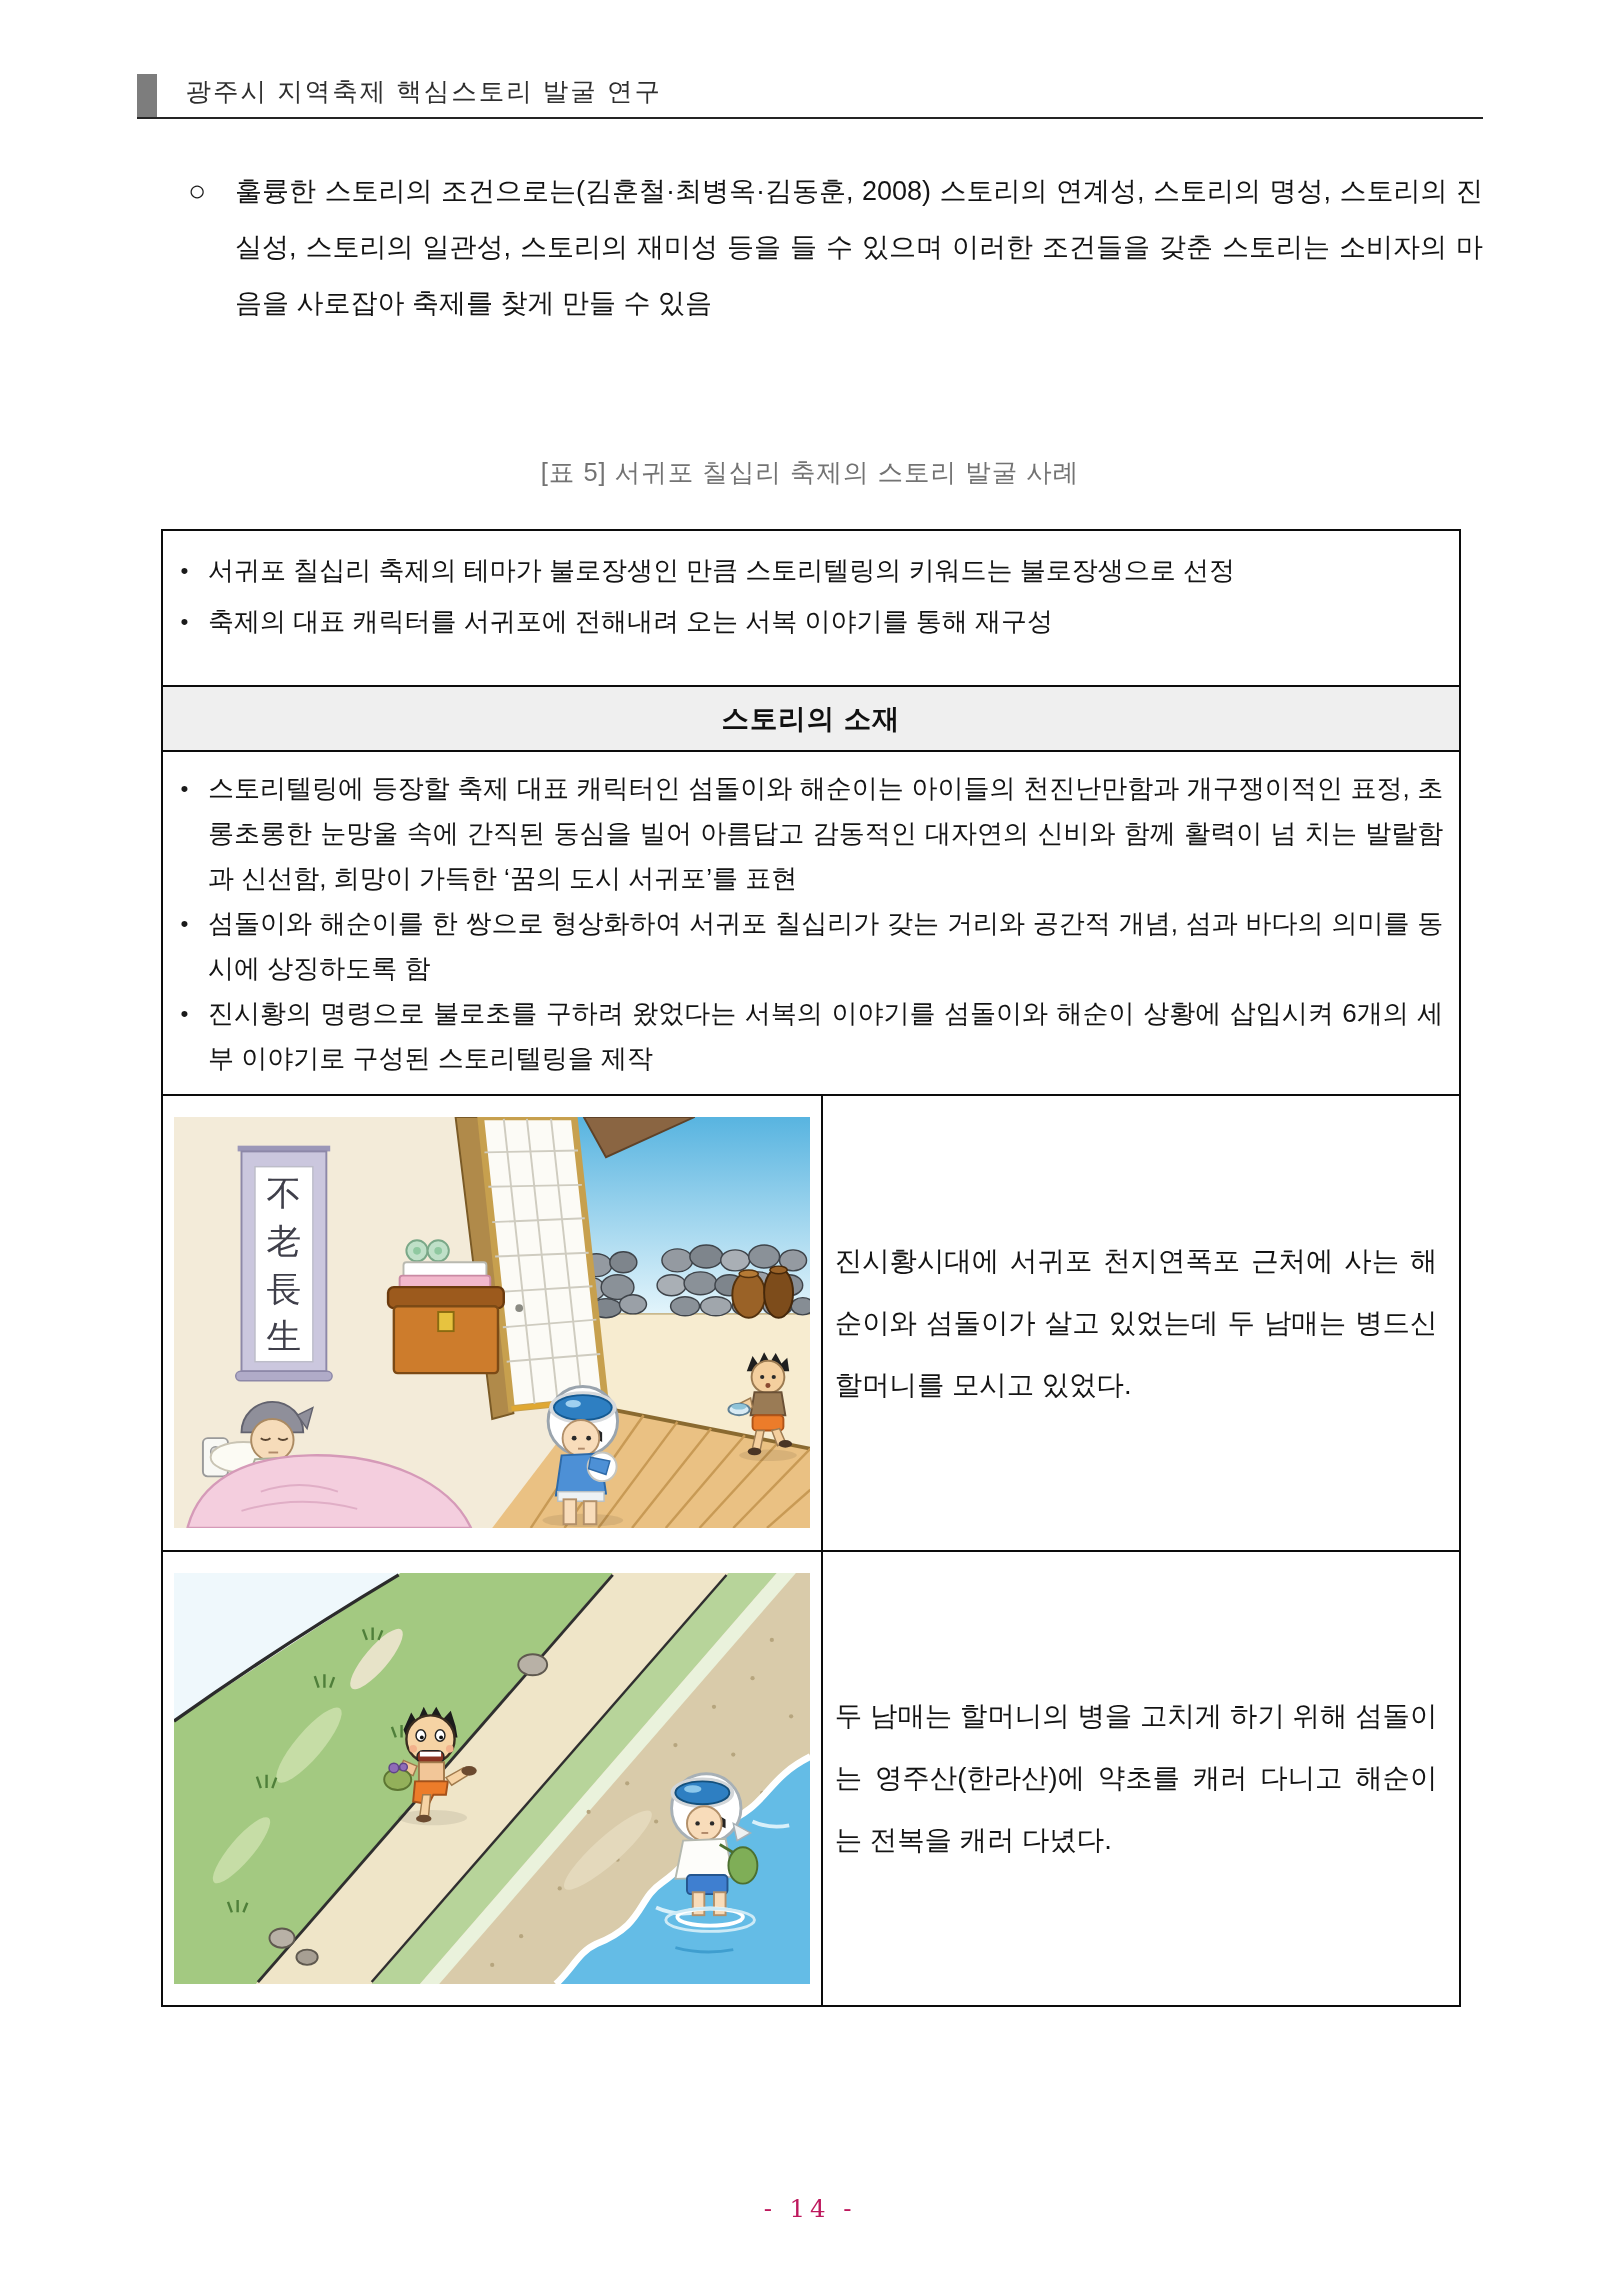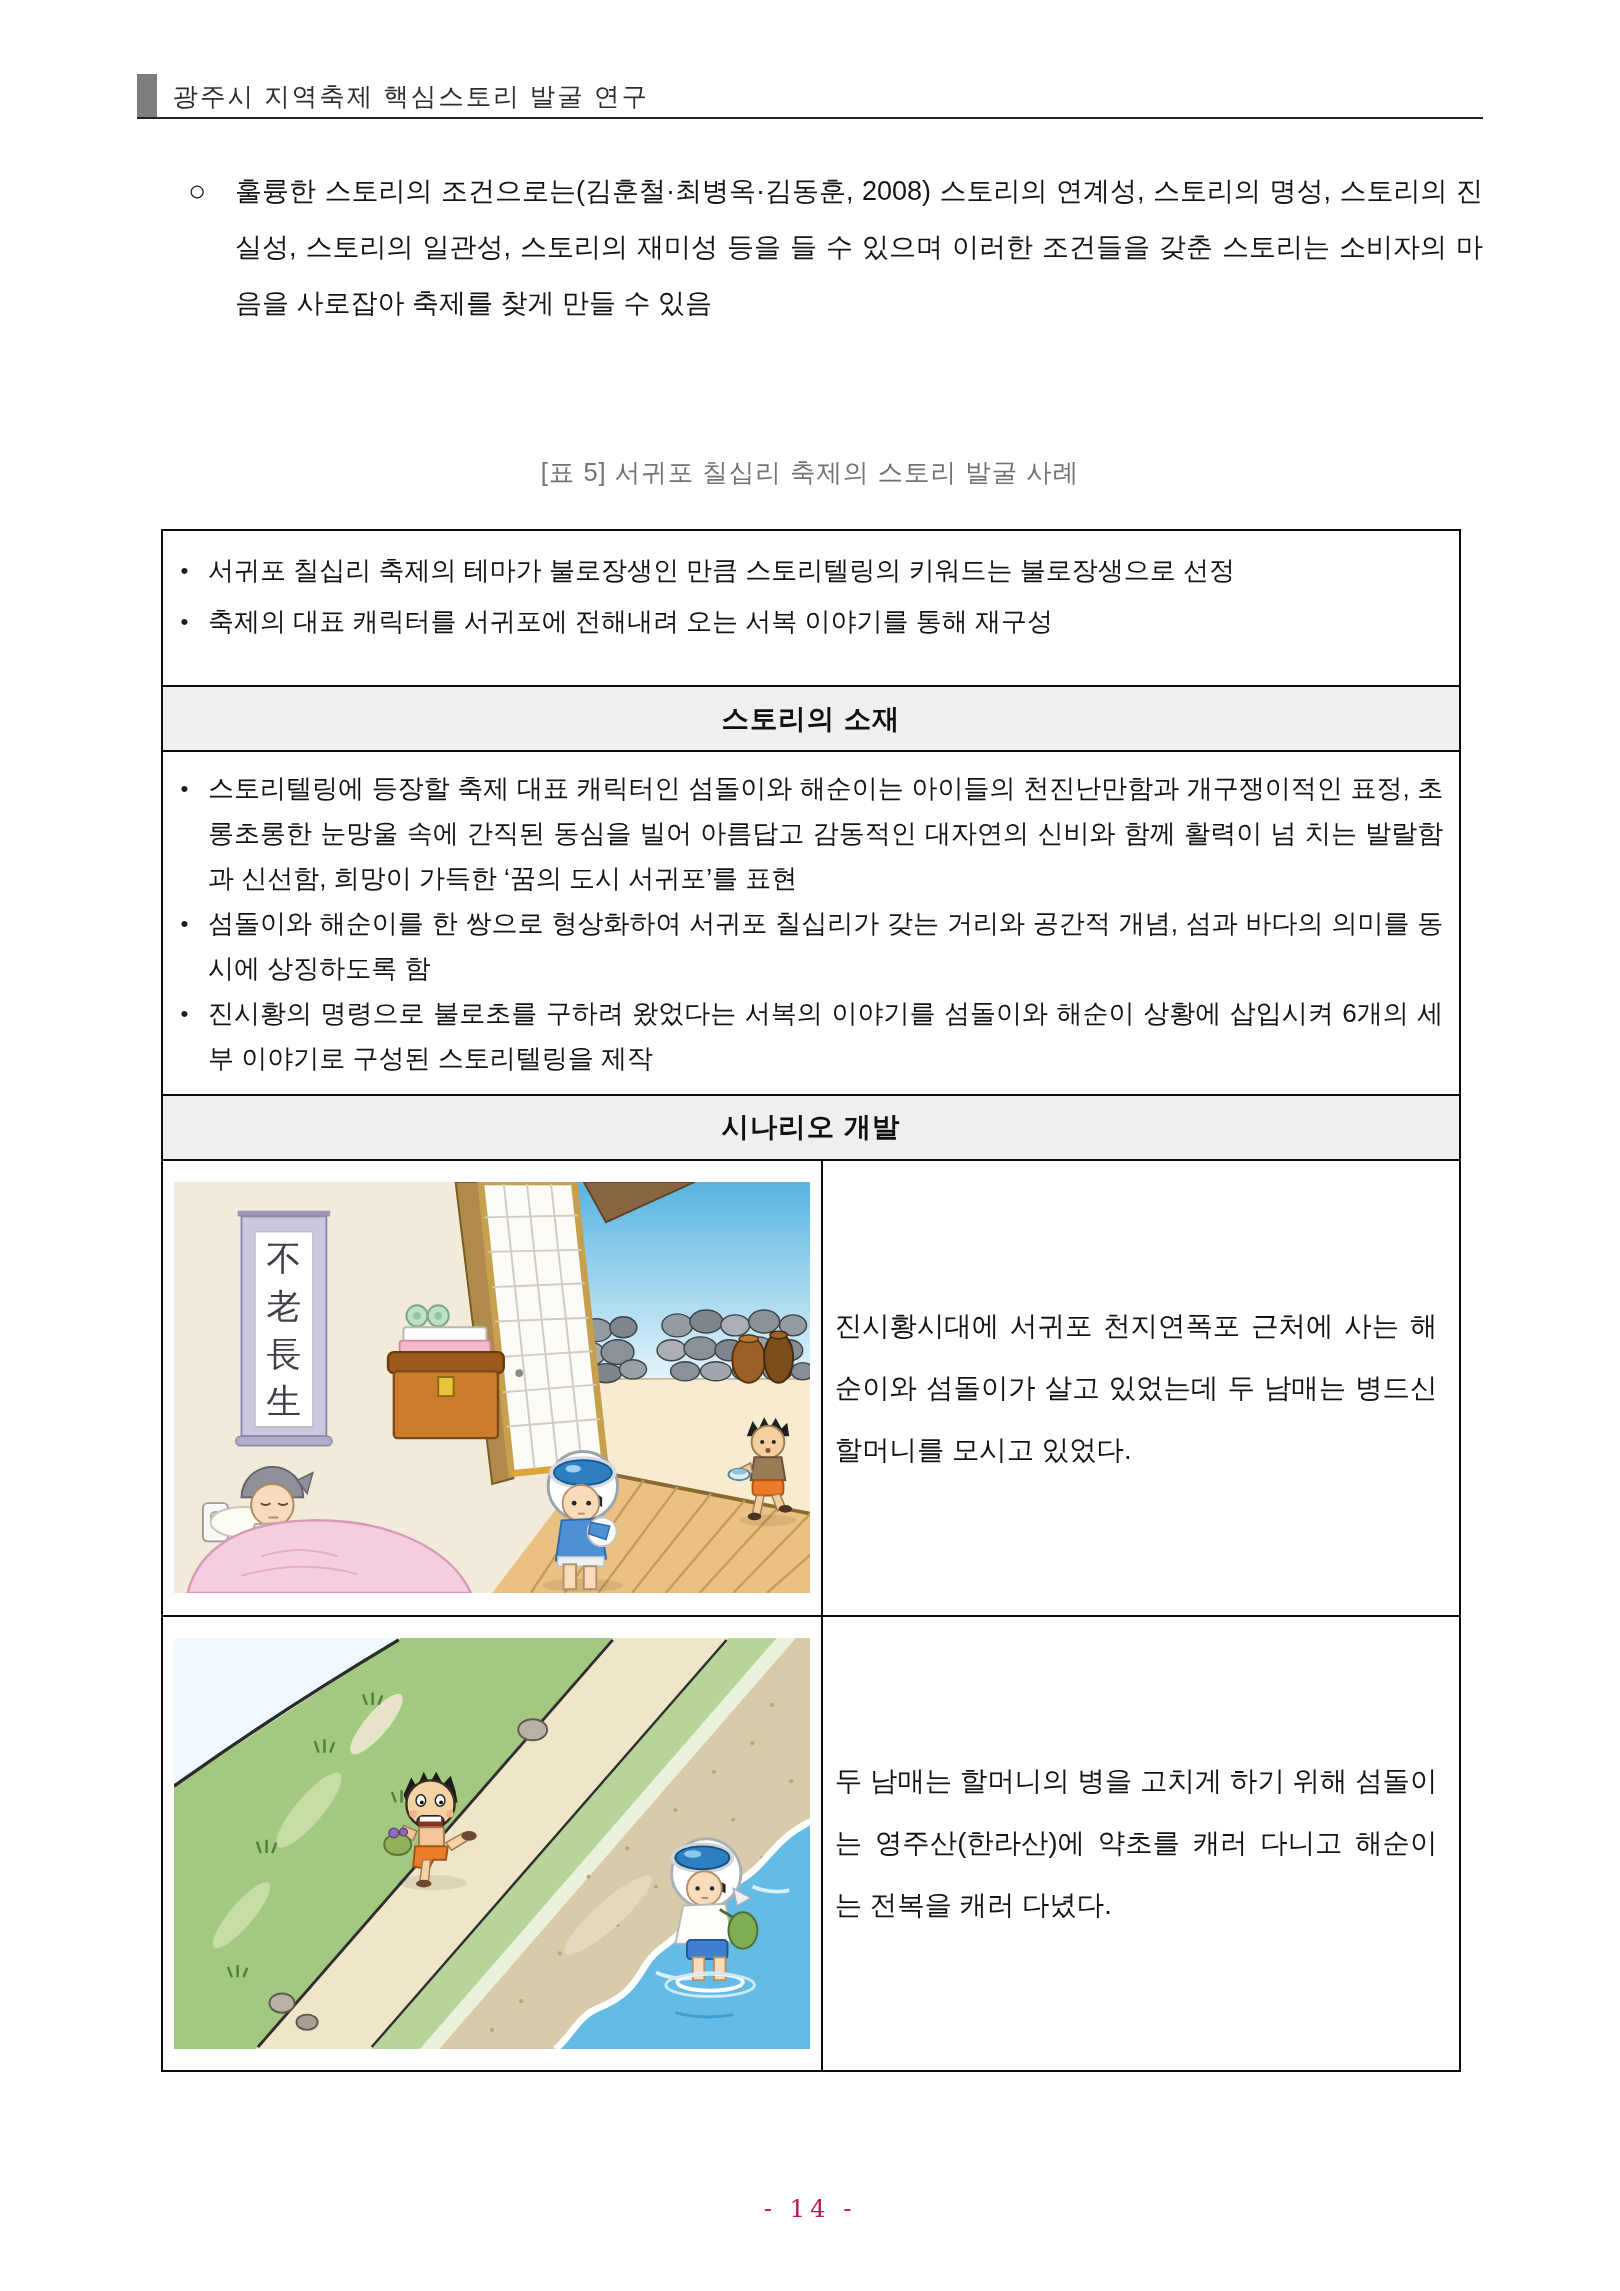--- a/index.html
+++ b/index.html
@@ -1,21 +1,21 @@
 <!DOCTYPE html>
 <html><head>
 <meta charset="utf-8">
 <style>
   html,body{margin:0;padding:0;}
   body{
     width:1620px;height:2292px;position:relative;background:#ffffff;
     font-family:"Liberation Sans","DejaVu Sans",sans-serif;color:#111111;
   }
   
-  .doc-header{position:absolute;left:137px;top:74px;display:flex;align-items:center;gap:16px;}
+  .doc-header{position:absolute;left:137px;top:74px;display:flex;gap:29px;}
   .header-bar{width:19.6px;height:45px;background:#7d7d7d;}
   .header-title{font-size:25.5px;color:#2f2f2f;letter-spacing:2px;}
   .header-rule{position:absolute;left:137px;top:117px;width:1346px;height:2px;background:#242424;}
   
   .lead{position:absolute;left:188px;top:163px;width:1295px;display:flex;}
   .lead-marker{flex:0 0 47px;font-size:30px;line-height:56px;color:#1a1a1a;}
   .lead-text{margin:0;flex:1;font-size:27px;line-height:56px;text-align:justify;word-break:break-all;color:#141414;}
   
   .table-caption{position:absolute;left:0;top:455px;width:100%;text-align:center;font-size:25.5px;color:#737373;letter-spacing:1px;}
   
@@ -85,23 +85,20 @@
         </div>
         <div class="bullet-item">
           <span class="bm">•</span>
           <span class="bt">섬돌이와 해순이를 한 쌍으로 형상화하여 서귀포 칠십리가 갖는 거리와 공간적 개념, 섬과 바다의 의미를 동시에 상징하도록 함</span>
         </div>
         <div class="bullet-item">
           <span class="bm">•</span>
           <span class="bt">진시황의 명령으로 불로초를 구하려 왔었다는 서복의 이야기를 섬돌이와 해순이 상황에 삽입시켜 6개의 세부 이야기로 구성된 스토리텔링을 제작</span>
         </div>
       </td>
-    </tr>
-    <tr>
-      <th class="sec-header" colspan="2">시나리오 개발</th>
     </tr>
 
     <tr>
       <td class="cell-illust">
         <svg viewBox="0 0 660 430" preserveAspectRatio="none" xmlns="http://www.w3.org/2000/svg">
           <defs>
             <linearGradient id="sky1" x1="0" y1="0" x2="0" y2="1">
               <stop offset="0" stop-color="#58b4e0"></stop>
                 <stop offset="1" stop-color="#e2f4fb"></stop>
             </linearGradient>

